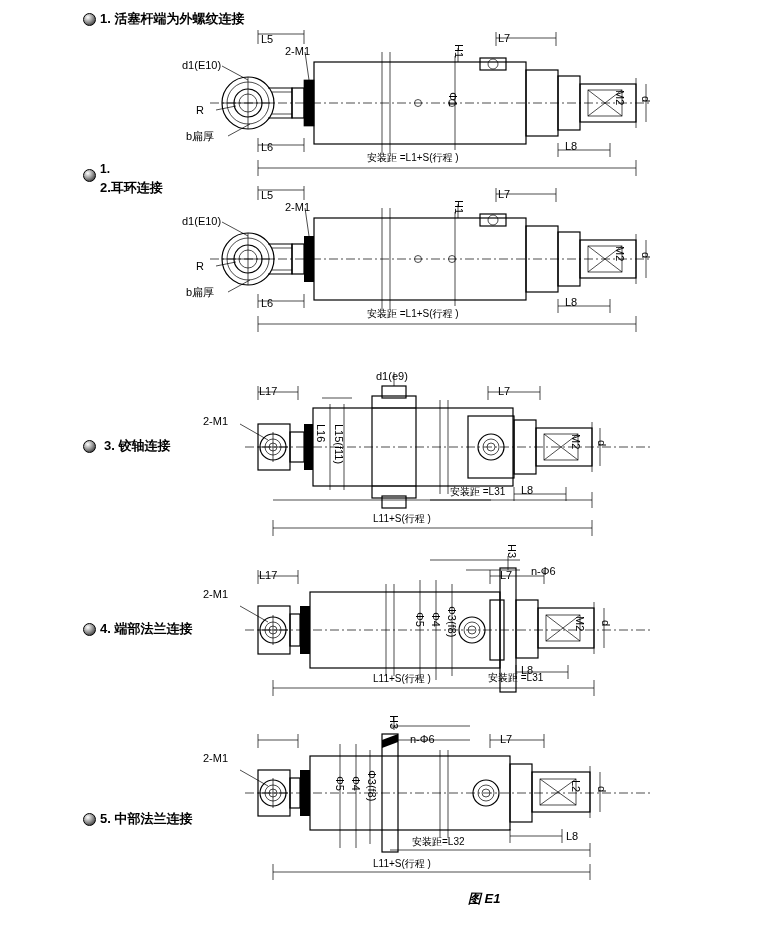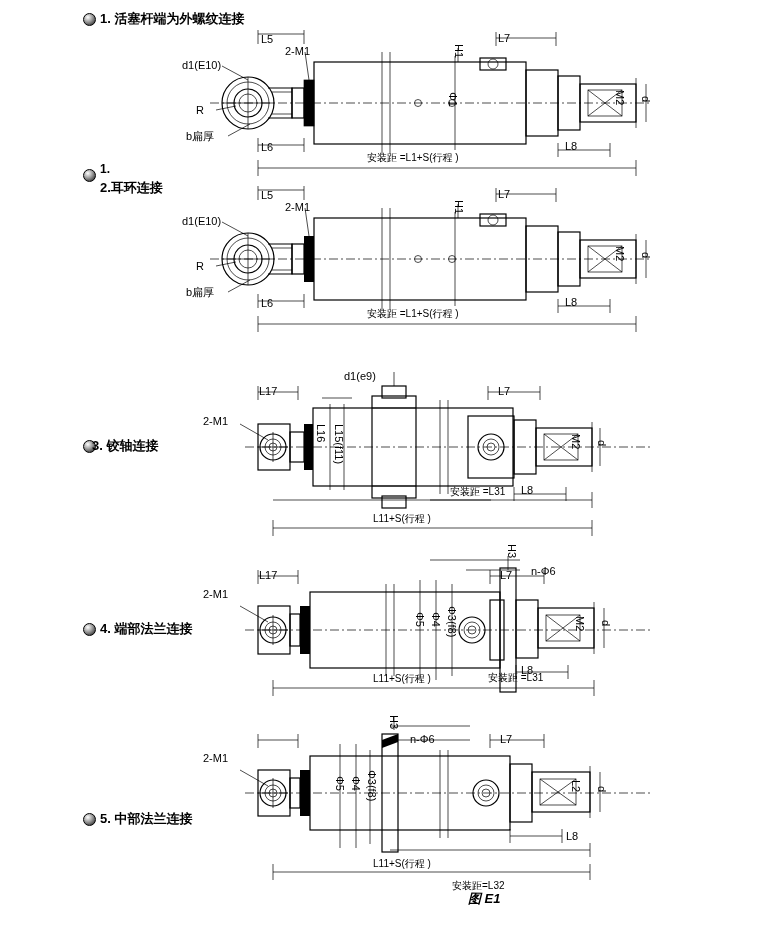--- a/index.html
+++ b/index.html
@@ -303,21 +303,21 @@
   <span>1.</span>&nbsp;<span>活塞杆端为外螺纹连接</span>
 </div>
 
 <div class="bullet" style="left:83px;top:169px;"></div>
 <div class="sect-title" style="left:100px;top:162px;font-size:12px;"><span>1.</span></div>
 <div class="sect-title" style="left:100px;top:179px;">
   <span>2.</span><span>耳环连接</span>
 </div>
 
 <div class="bullet" style="left:83px;top:440px;"></div>
-<div class="sect-title" style="left:92px;top:437px;text-align:center;">
+<div class="sect-title" style="left:104px;top:437px;text-align:center;">
   <span>3.</span>&nbsp;<span>铰轴连接</span>
 </div>
 
 <div class="bullet" style="left:83px;top:623px;"></div>
 <div class="sect-title" style="left:100px;top:620px;">
   <span>4.</span>&nbsp;<span>端部法兰连接</span>
 </div>
 
 <div class="bullet" style="left:83px;top:813px;"></div>
 <div class="sect-title" style="left:100px;top:810px;">
@@ -346,21 +346,21 @@
 <div class="lbl" style="left:261px;top:297px;">L6</div>
 <div class="lbl" style="left:498px;top:188px;">L7</div>
 <div class="lbl vert" style="left:453px;top:200px;">H1</div>
 <div class="lbl vert" style="left:614px;top:246px;">M2</div>
 <div class="lbl vert" style="left:640px;top:252px;">d</div>
 <div class="lbl" style="left:565px;top:296px;">L8</div>
 <div class="lbl lbl-cn" style="left:367px;top:308px;">安装距 =L1+S(行程 )</div>
 
 <div class="lbl" style="left:259px;top:385px;">L17</div>
 <div class="lbl" style="left:203px;top:415px;">2-M1</div>
-<div class="lbl" style="left:344px;top:370px;">d1(e9)</div>
+<div class="lbl" style="left:376px;top:370px;">d1(e9)</div>
 <div class="lbl" style="left:498px;top:385px;">L7</div>
 <div class="lbl vert" style="left:315px;top:424px;">L16</div>
 <div class="lbl vert" style="left:333px;top:424px;">L15(f11)</div>
 <div class="lbl vert" style="left:570px;top:434px;">M2</div>
 <div class="lbl vert" style="left:596px;top:440px;">d</div>
 <div class="lbl" style="left:521px;top:484px;">L8</div>
 <div class="lbl lbl-cn" style="left:450px;top:486px;">安装距 =L31</div>
 <div class="lbl lbl-cn" style="left:373px;top:513px;">L11+S(行程 )</div>
 
 <div class="lbl" style="left:259px;top:569px;">L17</div>
@@ -380,18 +380,18 @@
 <div class="lbl" style="left:203px;top:752px;">2-M1</div>
 <div class="lbl vert" style="left:388px;top:715px;">H3</div>
 <div class="lbl" style="left:410px;top:733px;">n-Φ6</div>
 <div class="lbl" style="left:500px;top:733px;">L7</div>
 <div class="lbl vert" style="left:334px;top:776px;">Φ5</div>
 <div class="lbl vert" style="left:350px;top:776px;">Φ4</div>
 <div class="lbl vert" style="left:366px;top:770px;">Φ3(f8)</div>
 <div class="lbl vert" style="left:570px;top:780px;">L2</div>
 <div class="lbl vert" style="left:596px;top:786px;">d</div>
 <div class="lbl" style="left:566px;top:830px;">L8</div>
-<div class="lbl lbl-cn" style="left:452px;top:836px;margin-top:44px;">安装距=L32</div>
+<div class="lbl lbl-cn" style="left:412px;top:836px;">安装距=L32</div>
 <div class="lbl lbl-cn" style="left:373px;top:858px;">L11+S(行程 )</div>
 
 <div class="caption" style="left:420px;top:890px;">图 E1</div>
 
 </div>
 
 </body></html>

